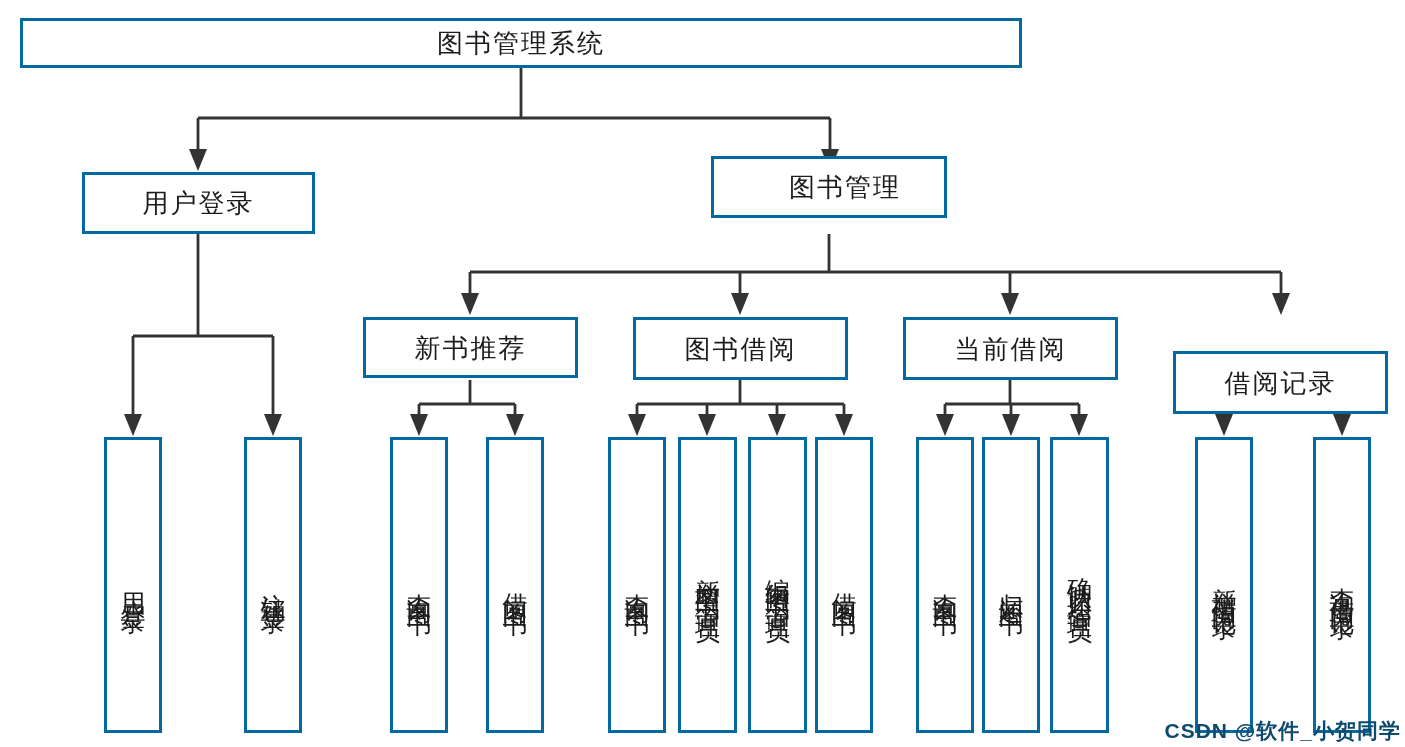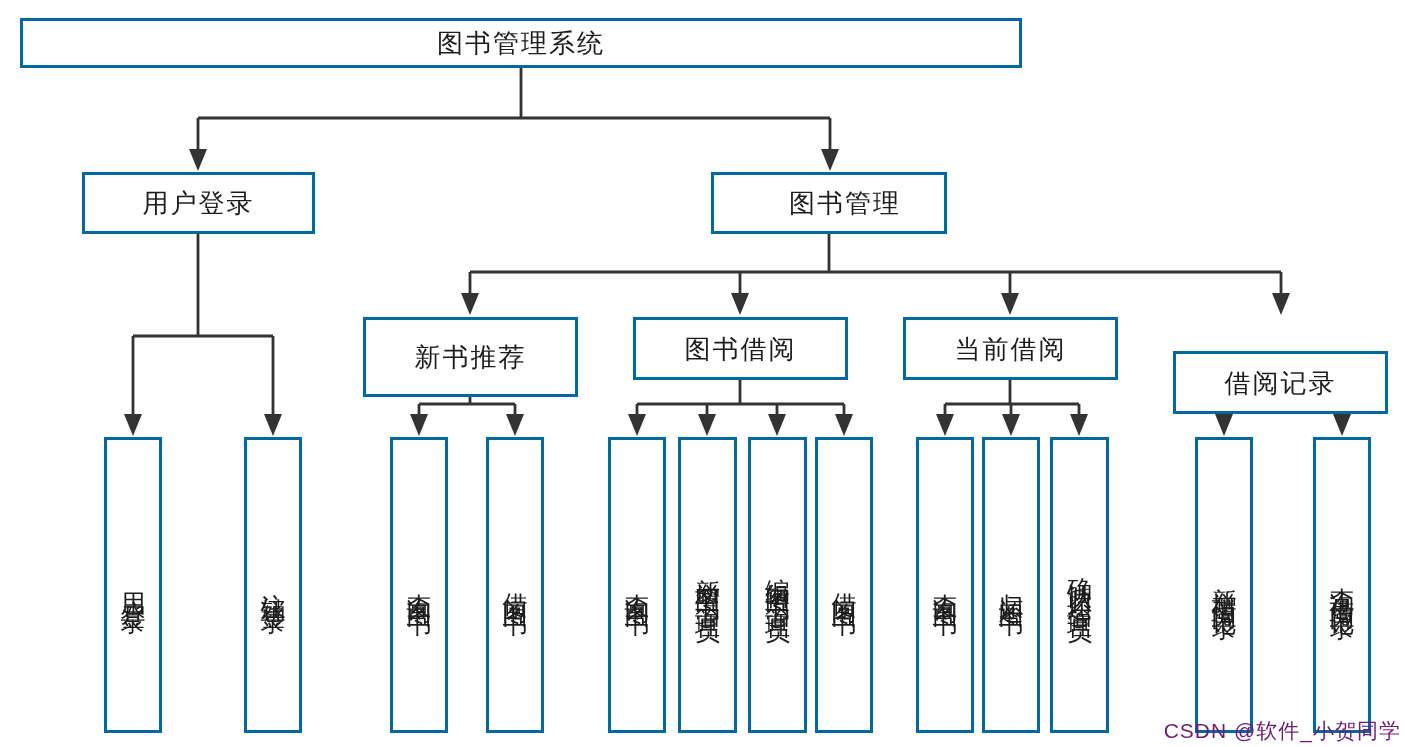--- a/index.html
+++ b/index.html
@@ -35,22 +35,23 @@
     writing-mode: vertical-rl;
     letter-spacing: 6px;
     line-height: 1;
   }
   .watermark {
     position: absolute;
     right: 4px;
     bottom: 2px;
     font-size: 21px;
     letter-spacing: 1px;
-    color: #701a75;
+    color: #0c4a6e;
     white-space: nowrap;
+    font-weight: bold;
   }
 </style>
 </head>
 <body>
 
 <div class="stage">
 
   <svg class="wires" viewBox="0 0 1405 747" xmlns="http://www.w3.org/2000/svg">
     <g stroke="#333333" stroke-width="2.8" fill="none">
       <g>
@@ -98,25 +99,25 @@
     </g>
   </svg>
 
   <div class="node" style="left:20px; top:18px; width:1002px; height:50px;">
     <span>图书管理系统</span>
   </div>
 
   <div class="node" style="left:82px; top:172px; width:233px; height:62px;">
     <span>用户登录</span>
   </div>
-  <div class="node" style="left:711px; top:172px; width:236px; height:62px;padding-left:32px;">
+  <div class="node" style="left:711px; top:156px; width:236px; height:62px;padding-left:32px;">
     <span>图书管理</span>
   </div>
 
-  <div class="node" style="left:363px; top:317px; width:215px; height:80px;">
+  <div class="node" style="left:363px; top:317px; width:215px; height:61px;">
     <span>新书推荐</span>
   </div>
   <div class="node" style="left:633px; top:317px; width:215px; height:63px;">
     <span>图书借阅</span>
   </div>
   <div class="node" style="left:903px; top:317px; width:215px; height:63px;">
     <span>当前借阅</span>
   </div>
   <div class="node" style="left:1173px; top:317px; width:215px; height:63px;margin-top:34px;">
     <span>借阅记录</span>

